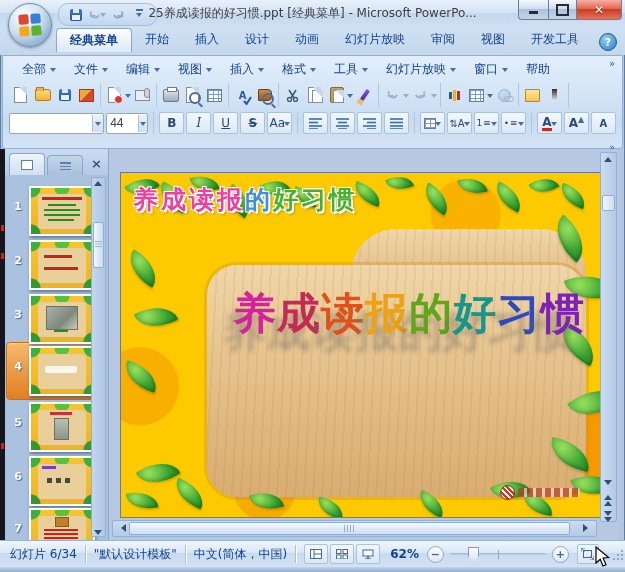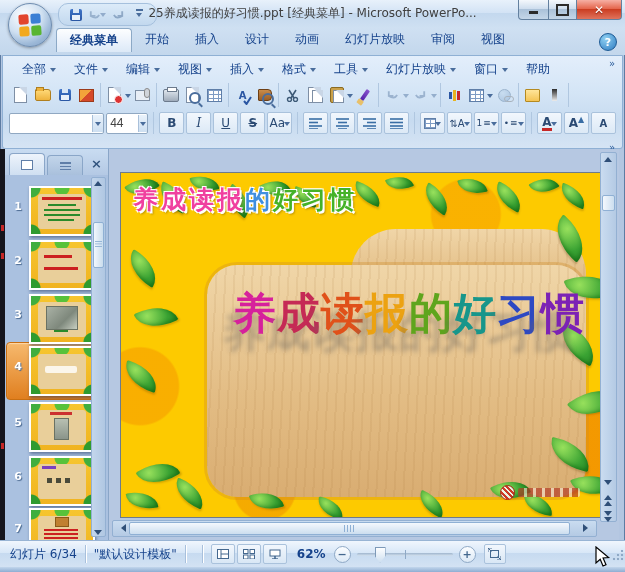--- a/index.html
+++ b/index.html
@@ -221,20 +221,21 @@
 
   <div class="tabrow">
     <div class="rtab active">经典菜单</div>
     <div class="rtab">开始</div>
     <div class="rtab">插入</div>
     <div class="rtab">设计</div>
     <div class="rtab">动画</div>
     <div class="rtab">幻灯片放映</div>
     <div class="rtab">审阅</div>
     <div class="rtab">视图</div>
+    <div class="rtab">开发工具</div>
   </div>
   <div class="rhelp">?</div>
 
   <div class="office-btn">
     <div class="office-logo">
         <i></i>
         <i></i>
         <i></i>
         <i></i>
       </div>
@@ -663,20 +664,21 @@
       <div class="hthumb"></div>
       <i class="tri right harrow" style="right:4px;"></i>
     </div>
   </div>
 
   <div class="statusbar">
     <span style="margin-left:10px;">幻灯片 6/34</span>
     <span class="ssep"></span>
     <span>"默认设计模板"</span>
     <span class="ssep"></span>
+    <span>中文(简体，中国)</span>
     <span class="ssep"></span>
     <div class="sview">
       <div class="svbtn">
           <svg width="12" height="10">
             <rect x="0.5" y="0.5" width="11" height="9" fill="#fff" stroke="#44688f"></rect>
             <line x1="4" y1="0" x2="4" y2="10" stroke="#44688f"></line>
             <line x1="4" y1="5" x2="12" y2="5" stroke="#44688f"></line>
           </svg>
         </div>
       <div class="svbtn">

